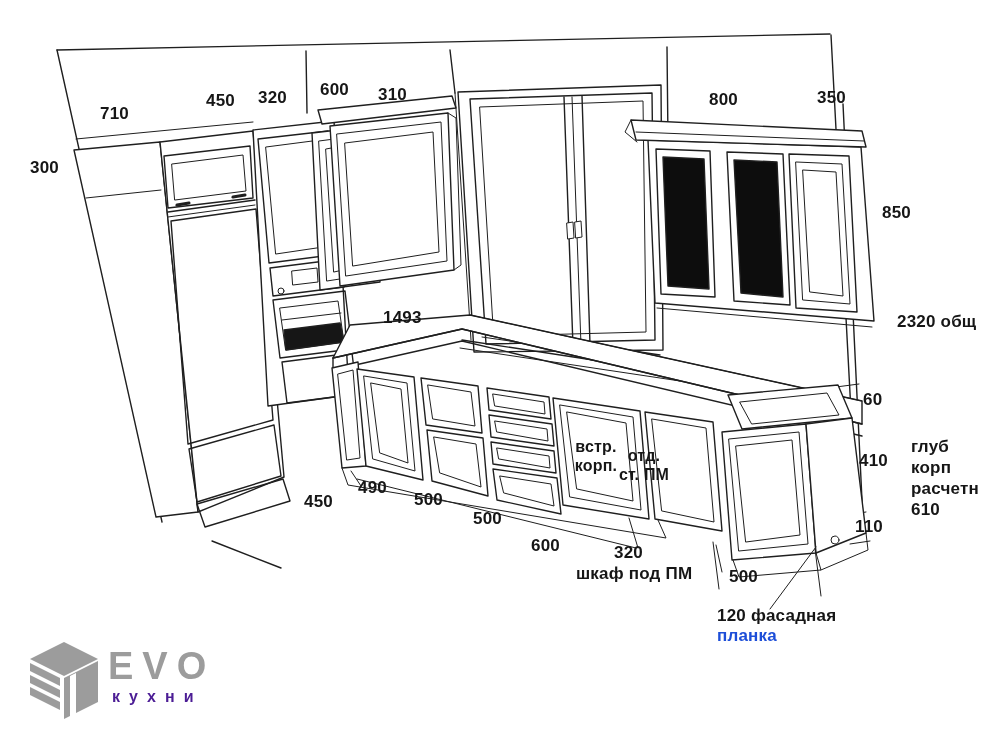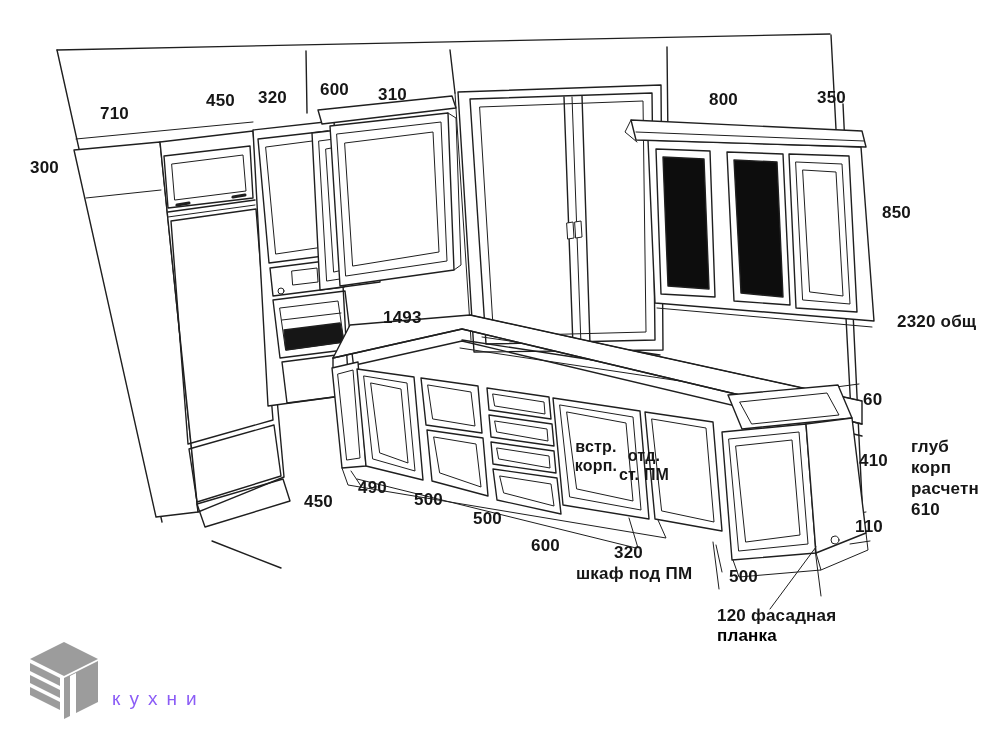--- a/index.html
+++ b/index.html
@@ -3,28 +3,28 @@
 <meta charset="utf-8">
 <style>
   html,body{margin:0;padding:0;background:#fff;}
   .stage{position:relative;width:994px;height:741px;background:#ffffff;overflow:hidden;
          font-family:"Liberation Sans",sans-serif;}
   .draw{position:absolute;left:0;top:0;}
   .lbl{position:absolute;font-weight:700;font-size:17px;color:#161616;line-height:19px;
        white-space:pre-line;letter-spacing:0.2px;}
   .ctr{text-align:center;}
   .sm{font-size:16px;}
-  .gray{color:#000000;}
+  .gray{color:#1d4ed8;}
   .depth{line-height:21px;}
   .logo{position:absolute;left:26px;top:642px;width:260px;height:90px;}
   .logo-cube{position:absolute;left:0;top:0;}
   .logo-brand{position:absolute;left:82px;top:5px;font-size:38px;font-weight:600;
               color:#9c9c9c;letter-spacing:9px;line-height:38px;}
-  .logo-div{position:absolute;left:86px;top:46px;font-size:19px;font-weight:400;
-            color:#8b5cf6;letter-spacing:9px;}
+  .logo-div{position:absolute;left:86px;top:46px;font-size:16px;font-weight:700;
+            color:#4c1d95;letter-spacing:9px;}
   svg path, svg line, svg circle{vector-effect:non-scaling-stroke;}
 </style>
 </head>
 <body>
 
 <div class="stage">
 
   <svg class="draw" width="994" height="741" viewBox="0 0 994 741" fill="none" stroke="#1f1f1f" stroke-width="1.4" stroke-linecap="round" stroke-linejoin="round">
 
     <g>
@@ -211,16 +211,17 @@
 
   <div class="logo">
     <svg class="logo-cube" width="76" height="86" viewBox="0 0 76 86" fill="#9c9c9c">
       <polygon points="38,0 72,17 38,34 4,17"></polygon>
       <polygon points="38,36 72,19 72,60 38,77"></polygon>
       <polygon points="44,34 50,31 50,73 44,76" fill="#ffffff"></polygon>
       <polygon points="4,21 34,36 34,44 4,29"></polygon>
       <polygon points="4,33 34,48 34,56 4,41"></polygon>
       <polygon points="4,45 34,60 34,68 4,53"></polygon>
     </svg>
+    <div class="logo-brand">EVO</div>
     <div class="logo-div">кухни</div>
   </div>
 
 </div>
 
 </body></html>

